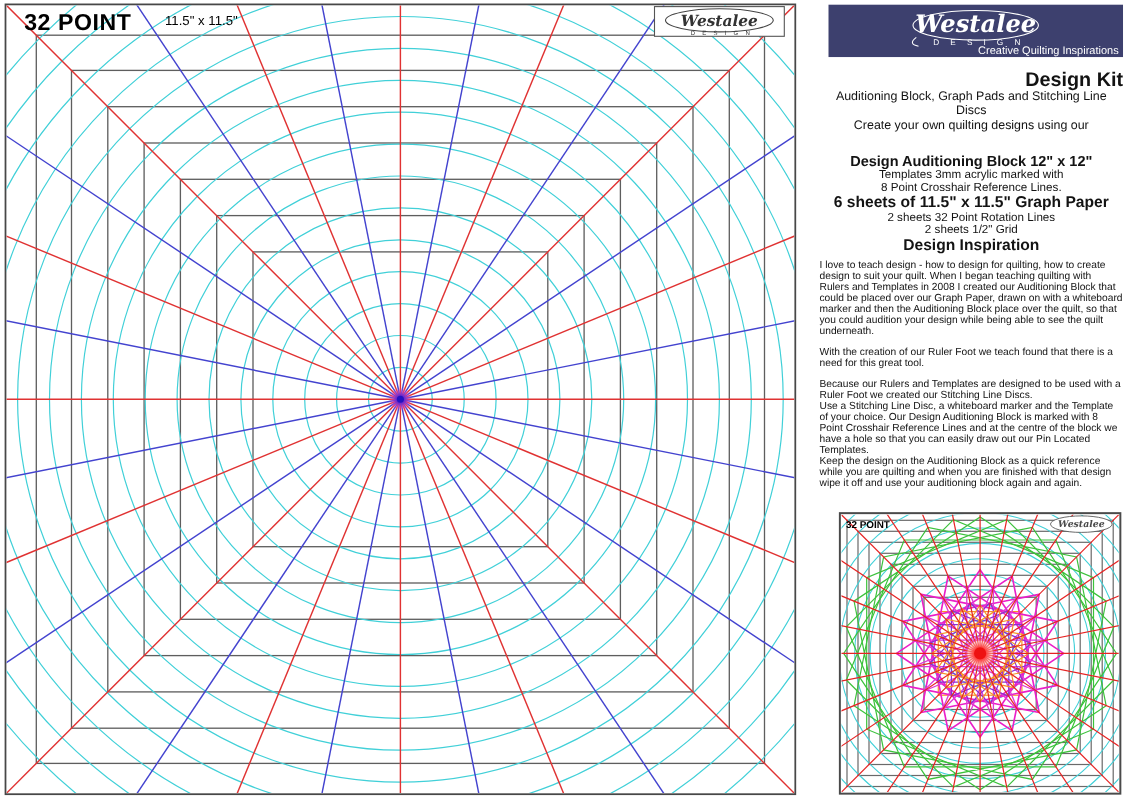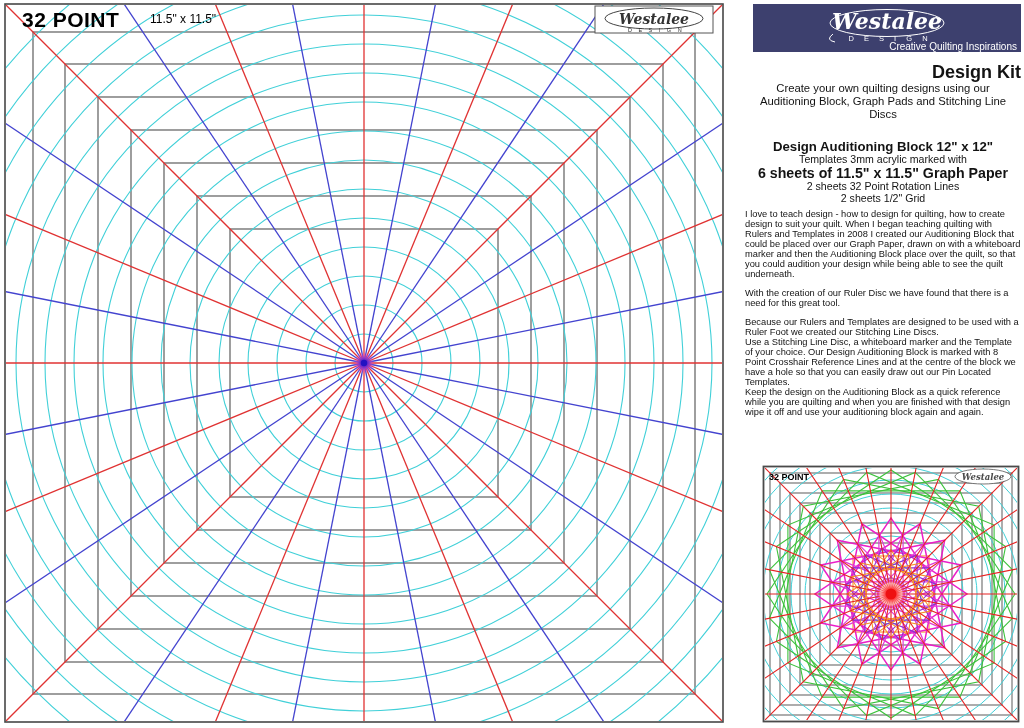--- a/index.html
+++ b/index.html
@@ -127,33 +127,35 @@
         <path d="M 80,30 q -8,6 2,8" fill="none" stroke="#ffffff" stroke-width="1"></path>
         <text x="134" y="25" text-anchor="middle" class="hdr-logo">Westalee</text>
         <text x="137" y="37" text-anchor="middle" class="hdr-sub">D E S I G N</text>
         <text x="264" y="45.5" text-anchor="end" class="hdr-tag">Creative Quilting Inspirations</text>
       </svg>
     </div>
 
     <div class="content">
       <div class="title">Design Kit</div>
       <div class="subtitle">
+        <div>Auditioning Block, Graph Pads and Stitching Line Discs</div>
         <div>Create your own quilting designs using our</div>
-        <div>Auditioning Block, Graph Pads and Stitching Line Discs</div>
       </div>
       <div class="products">
           <div class="p-md">Design Auditioning Block 12" x 12"</div>
           <div class="p-sm">Templates 3mm acrylic marked with</div>
+          <div class="p-sm">8 Point Crosshair Reference Lines.</div>
           <div class="p-lg">6 sheets of 11.5" x 11.5" Graph Paper</div>
           <div class="p-sm">2 sheets 32 Point Rotation Lines</div>
           <div class="p-sm">2 sheets 1/2" Grid</div>
+          <div class="p-lg">Design Inspiration</div>
         </div>
       <div class="paras">
           <div class="para">I love to teach design - how to design for quilting, how to create design to suit your quilt.  When I began teaching quilting with Rulers and Templates in 2008 I created our Auditioning Block that could be placed over our Graph Paper, drawn on with a whiteboard marker and then the Auditioning Block place over the quilt, so that you could audition your design while being able to see the quilt underneath.</div>
-          <div class="para">With the creation of our Ruler Disc we have found that there is a need for this great tool.</div>
+          <div class="para">With the creation of our Ruler Foot we teach found that there is a need for this great tool.</div>
           <div class="para">Because our Rulers and Templates are designed to be used with a Ruler Foot we created our Stitching Line Discs.
 Use a Stitching Line Disc, a whiteboard marker and the Template of your choice.  Our Design Auditioning Block is marked with 8 Point Crosshair Reference Lines and at the centre of the block we have a hole so that you can easily draw out our Pin Located Templates.
 Keep the design on the Auditioning Block as a quick reference while you are quilting and when you are finished with that design wipe it off and use your auditioning block again and again.</div>
         </div>
     </div>
 
     <svg id="small-graph" class="small-graph" width="258" height="258" viewBox="0 0 258 258">
       <defs>
         <clipPath id="sg-clip">
             <rect x="3" y="3" width="252" height="252"></rect>

